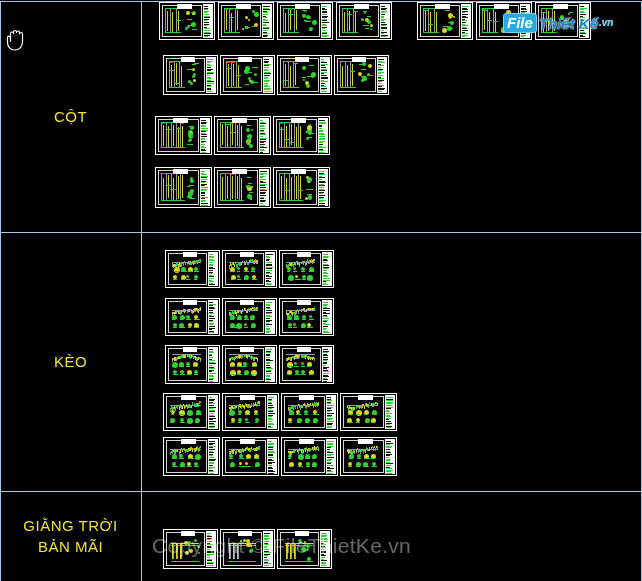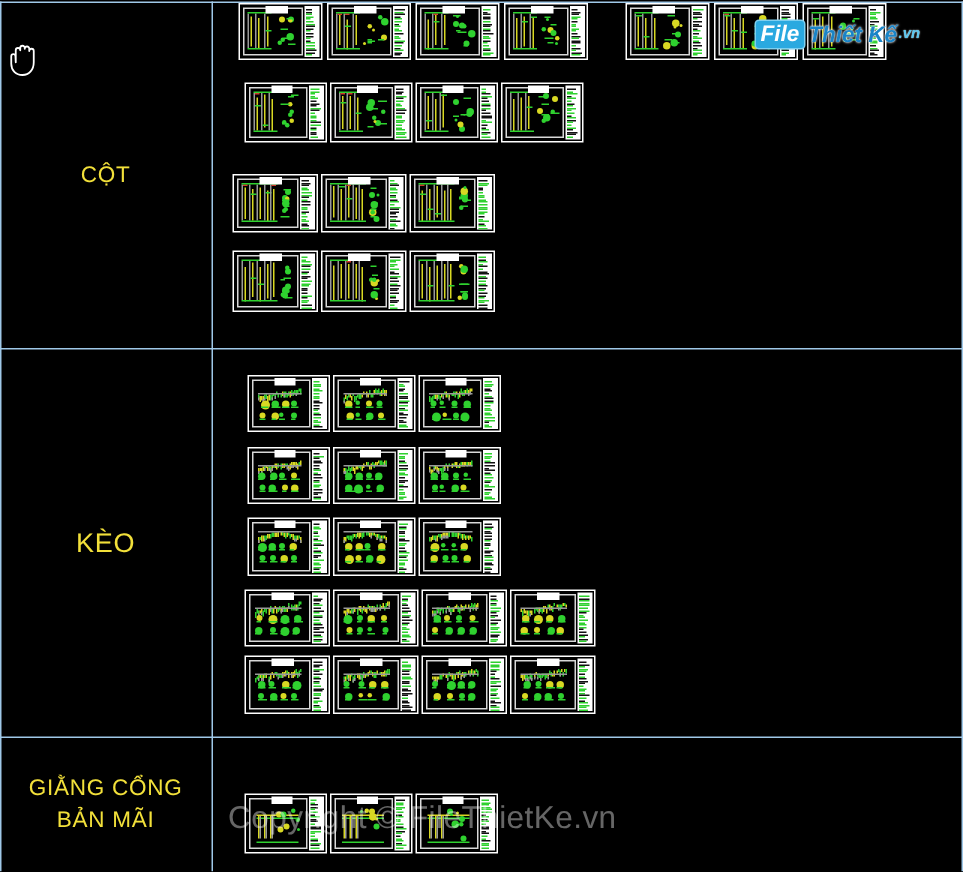--- a/index.html
+++ b/index.html
@@ -88,24 +88,24 @@
       <div class="tbl-line tbl-v" style="left: 0px; top: 1px; height: 580px;"></div>
       <div class="tbl-line tbl-v" style="left: 141px; top: 1px; height: 580px;"></div>
       <div class="tbl-line tbl-v" style="left: 641px; top: 1px; height: 580px;"></div>
     </div>
 
   <div id="label-cells">
       <div class="label-cell" style="top: 1px; height: 231px;">
         <span class="ln" style="font-size: 15px; line-height: 20px;">CỘT</span>
       </div>
       <div class="label-cell" style="top: 232px; height: 259px;">
-        <span class="ln" style="font-size: 18px; line-height: 20px;">KÈO</span>
+        <span class="ln" style="font-size: 15px; line-height: 20px;">KÈO</span>
       </div>
       <div class="label-cell" style="top: 491px; height: 90px;">
-        <span class="ln" style="font-size: 15px; line-height: 21px;">GIẰNG CỔNG</span>
+        <span class="ln" style="font-size: 15px; line-height: 21px;">GIẰNG TRỜI</span>
         <span class="ln" style="font-size: 15px; line-height: 21px;">BẢN MÃI</span>
       </div>
     </div>
 
   <div id="sheets">
       <div class="sheet-row" style="top: 2px; left: 159px;">
         <div class="sheet" style="width: 56px; height: 38px; margin-right: 3px;">
           <div class="pane">
             <div class="vw" style="left: 2px; top: 3px; width: 1px; height: 23px;"></div>
             <div class="v" style="left: 4px; top: 5px; width: 1px; height: 20px;"></div>

